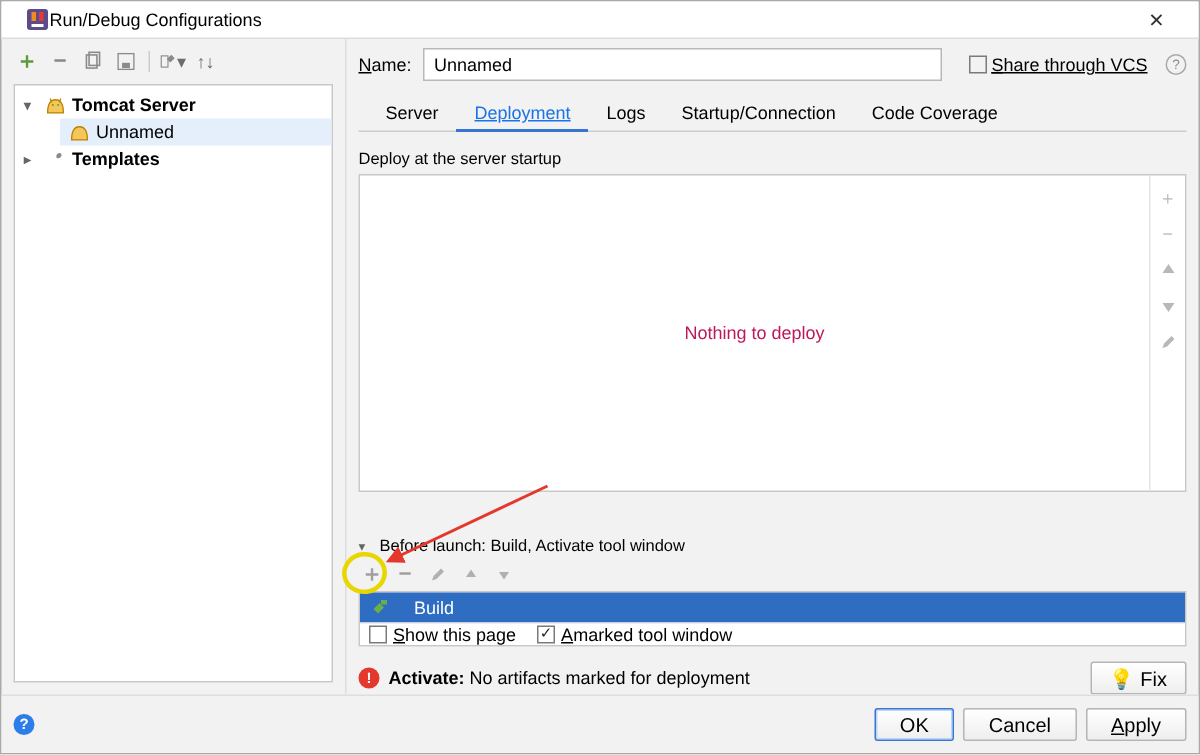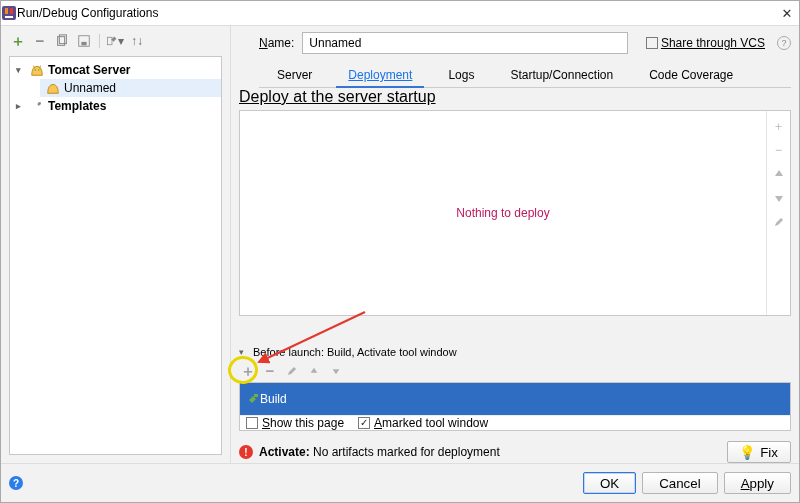--- a/index.html
+++ b/index.html
@@ -1,18 +1,18 @@
 <!DOCTYPE html>
 <html><head>
 <meta charset="utf-8">
 <style>
   * { box-sizing: border-box; }
   body { margin:0; font-family:"Segoe UI",Tahoma,sans-serif; font-size:12px; color:#000; background:#f2f2f2; }
   .app { width:800px; height:503px; border:1px solid #aaa; background:#f2f2f2; display:flex; flex-direction:column; }
-  .titlebar { display:flex; align-items:center; padding:4px 0; background:#fff; border-bottom:1px solid #ddd; }
+  .titlebar { display:flex; align-items:center; padding:4px 16px; background:#fff; border-bottom:1px solid #ddd; }
   .titlebar-title { flex:1; font-size:12px; }
   .close-x { width:24px; text-align:center; cursor:pointer; font-size:13px; color:#333; }
   .appicon svg { width:16px; height:16px; display:block; }
   .body { flex:1; display:flex; overflow:hidden; }
   
   .left { width:230px; display:flex; flex-direction:column; border-right:1px solid #ddd; }
   .left-toolbar { display:flex; align-items:center; gap:4px; padding:6px 8px; }
   .tbtn { width:18px; height:18px; display:flex; align-items:center; justify-content:center; color:#6d6d6d; border-radius:2px; }
   .sep { width:1px; height:14px; background:#ccc; margin:0 2px; }
   .plus { font-weight:bold; color:#5c9a3f; font-size:15px; line-height:14px; }
@@ -21,44 +21,44 @@
   .tree-row { display:flex; align-items:center; gap:4px; height:18px; padding:0 6px; white-space:nowrap; }
   .tree-row.bold { font-weight:bold; }
   .tree-row.selected { background:#e4effb; }
   .expand-arrow { width:10px; color:#666; font-size:9px; display:inline-block; }
   .indent2 { margin-left:30px; }
   .ticon { width:14px; height:14px; display:inline-flex; align-items:center; justify-content:center; }
   .tomcat-ico svg, .tomcat-ico2 svg { width:14px; height:14px; }
   .wrench-ico svg { width:12px; height:12px; }
   
   .right { flex:1; display:flex; flex-direction:column; }
-  .right-top { padding:6px 8px 0 8px;margin-left:20px; }
+  .right-top { padding:6px 8px 0 8px; }
   .name-row { display:flex; align-items:center; gap:8px; }
   .u { text-decoration:underline; }
   .name-field { flex:1; height:22px; border:1px solid #b8b8b8; padding:0 6px; font:inherit; }
   .share-wrap { display:flex; align-items:center; gap:3px; margin-left:10px;text-decoration:underline; }
   .share-cb { width:12px; height:12px; border:1px solid #7a7a7a; display:inline-block; }
   .help { width:14px; height:14px; border:1px solid #aaa; border-radius:50%; font-size:9px; display:inline-flex; align-items:center; justify-content:center; color:#888; margin-left:4px; }
-  .tabs { display:flex; gap:12px; margin-top:10px; border-bottom:1px solid #ccc; padding-left:6px; }
+  .tabs { display:flex; gap:0; margin-top:10px; border-bottom:1px solid #ccc; padding-left:6px; }
   .tab { padding:4px 12px; cursor:pointer; }
   .tab.active { color:#1a73e8; border-bottom:2px solid #3874d1; margin-bottom:-1px;text-decoration:underline; }
-  .section-label { margin:0 8px 4px 8px; font-size:16px;text-decoration:underline; }
+  .section-label { margin:12px 8px 4px 8px; font-size:11px; }
   .deploy-area-wrap { display:flex; margin:0 8px; border:1px solid #c8c8c8; background:#fff; height:220px; }
   .deploy-area { flex:1; display:flex; align-items:center; justify-content:center; color:#be185d; }
   .deploy-strip { width:24px; border-left:1px solid #e5e5e5; display:flex; flex-direction:column; align-items:center; gap:6px; padding-top:6px; color:#b8b8b8; }
   .strip-btn { width:18px; height:18px; display:flex; align-items:center; justify-content:center; font-size:12px; }
   .strip-btn svg { width:12px; height:12px; fill:#b8b8b8; }
   .before-header { display:flex; align-items:center; gap:4px; margin:30px 8px 4px 8px; font-size:11px; }
   .bl-toolbar { position:relative; display:flex; align-items:center; gap:4px; padding:0 8px 2px 8px; }
   .bl-toolbar .tbtn { color:#a0a0a0; }
   .hiring { position:absolute; left:-3px; top:-6px; width:30px; height:28px; border:3px solid #e8d600; border-radius:50%/50%; transform:rotate(-6deg); pointer-events:none; }
   .arrow-anno { position:absolute; left:24px; top:-50px; pointer-events:none; }
   .arrow-anno svg { overflow:visible; }
   .bl-block { margin:0 8px; border:1px solid #c8c8c8; background:#fff; }
-  .bl-row { display:flex; align-items:center; gap:0; height:32px; padding:0 6px; background:#2f6dc3; color:#fff; }
+  .bl-row { display:flex; align-items:center; gap:16px; height:20px; padding:0 6px; background:#2f6dc3; color:#fff; }
   .bl-row .ticon svg { width:12px; height:12px; }
   .cb-row { display:flex; align-items:center; gap:14px; padding:0 6px; border-top:1px solid #eee; }
   .cb { width:12px; height:12px; border:1px solid #7a7a7a; display:inline-flex; align-items:center; justify-content:center; background:#fff; }
   .cb.checked::after { content:"✓"; font-size:10px; color:#222; line-height:10px; }
   .warn-bar { display:flex; align-items:center; gap:6px; margin:10px 8px 0 8px; }
   .warn-ico { width:14px; height:14px; border-radius:50%; background:#e4382d; color:#fff; font-size:10px; font-weight:bold; display:inline-flex; align-items:center; justify-content:center; }
   .fix-btn { margin-left:auto; display:flex; align-items:center; gap:4px; height:22px; padding:0 12px; border:1px solid #b5b5b5; background:linear-gradient(#fff,#eee); border-radius:2px; }
   .bulb { color:#d89400; }
   
   .footer { display:flex; align-items:center; padding:8px; border-top:1px solid #ddd; background:#f2f2f2; }

